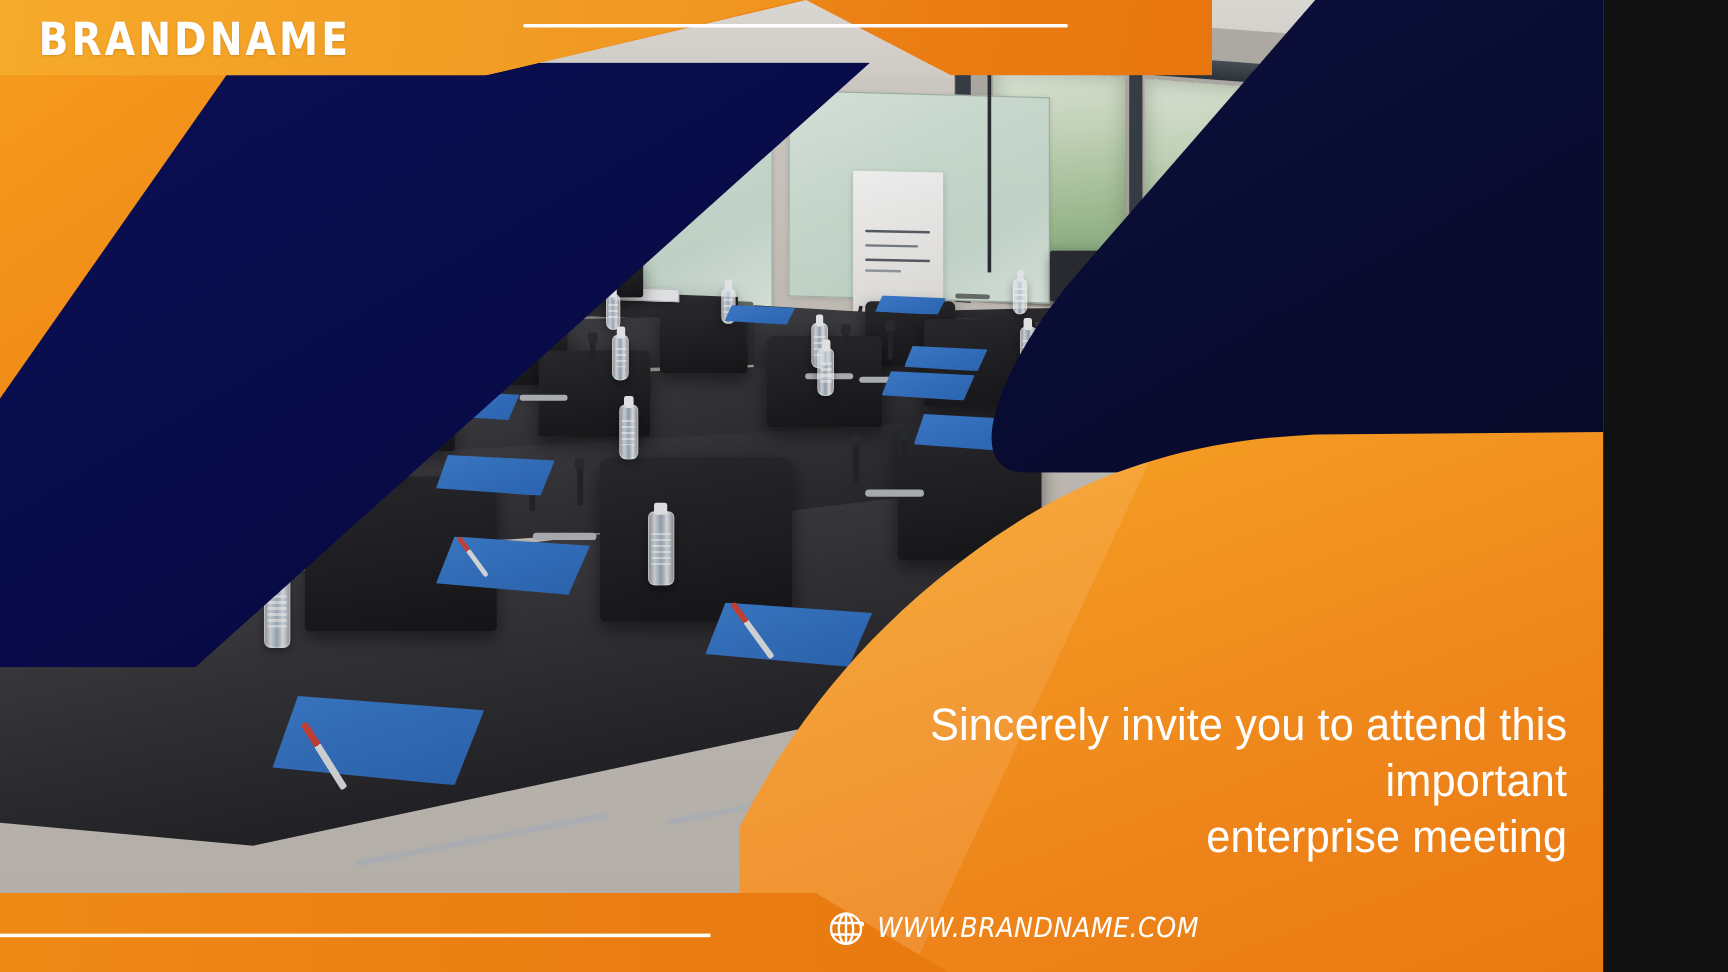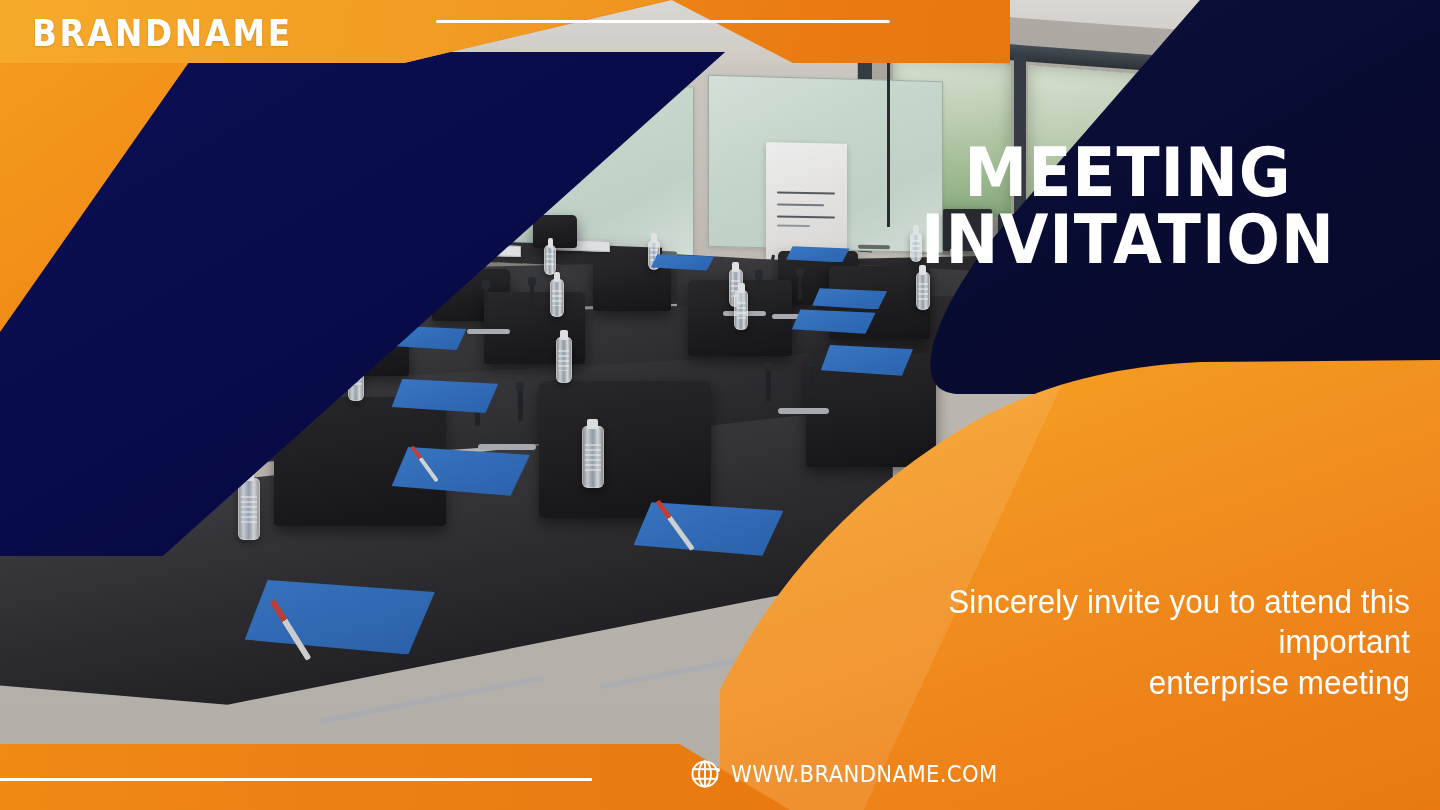--- a/index.html
+++ b/index.html
@@ -2,21 +2,21 @@
 <html><head>
 <meta charset="utf-8">
 <title>Meeting Invitation</title>
 <style>
   * { margin:0; padding:0; box-sizing:border-box; }
   html,body { background:#111; }
   body { font-family:"Liberation Sans", sans-serif; }
 
   .poster{
     position:relative;
-    width:1440px; height:810px;
+    width:1336px; height:810px;
     overflow:hidden;
     background:#c2410c;
   }
 
   
   .photo{ position:absolute; inset:0; overflow:hidden; background:#cfcac2; }
 
   
   .wall{ position:absolute; left:0; top:0; width:100%; height:46%;
          background:linear-gradient(180deg,#dcd8d1 0%,#d2cdc5 55%,#c7c1b8 100%); }
@@ -233,41 +233,41 @@
     text-align:center; color:#ffffff;
     font-family:"DejaVu Sans", sans-serif;
     font-weight:700; font-size:37px; line-height:1.18; letter-spacing:2.0px;
   }
   .subhead span{ display:block; transform:scaleX(.92); }
 
   .blurb{
     position:absolute; right:30px; top:582px; width:630px;
     text-align:right; color:#ffffff;
     font-family:"Liberation Sans", sans-serif;
-    font-weight:400; font-size:33px; line-height:1.22; letter-spacing:.1px;
+    font-weight:400; font-size:38px; line-height:1.22; letter-spacing:.1px;
   }
   .blurb span{ display:block; transform:scaleX(.95); transform-origin:right center; }
 
   
   .bottom-bar{
     position:absolute; left:0; bottom:0; width:790px; height:66px;
     background:linear-gradient(95deg,#ef8a16 0%,#ec8113 40%,#e87a10 100%);
     clip-path:polygon(0 0, 86% 0, 100% 100%, 0 100%);
   }
   .bottom-rule{
     position:absolute; left:0; bottom:29px; width:592px; height:3px; background:#ffffff;
   }
 
   
   .footer{
     position:absolute; left:690px; bottom:14px; width:740px; height:44px;
     display:flex; align-items:center;
   }
   .foot-item{ display:flex; align-items:center; color:#fff; }
-  .foot-item.web{ margin-right:110px; }
+  .foot-item.web{ margin-right:110px;font-style:italic; }
   .foot-text{
     font-family:"DejaVu Sans", sans-serif;
     font-size:23px; font-weight:400; letter-spacing:.4px; color:#ffffff;
     transform:scaleX(.92); transform-origin:left center;
     white-space:nowrap;
   }
   .globe-icon{ width:32px; height:32px; margin-right:9px; flex:0 0 auto; }
   .phone-icon{ width:20px; height:34px; margin-right:8px; flex:0 0 auto; }
 </style>
 </head>
@@ -477,24 +477,20 @@
 
   <div class="wedge-orange"></div>
   <div class="wedge-navy"></div>
 
   <div class="top-banner"></div>
   <div class="top-banner-2"></div>
   <div class="top-rule"></div>
   <div class="brand">BRANDNAME</div>
 
   <div class="panel-navy"></div>
-  <div class="headline">
-    <span>MEETING</span>
-    <span>INVITATION</span>
-  </div>
 
   <div class="panel-orange"></div>
   <div class="panel-orange-shine"></div>
 
 
   <div class="blurb">
     <span>Sincerely invite you to attend this important</span>
     <span>enterprise meeting</span>
   </div>
 

